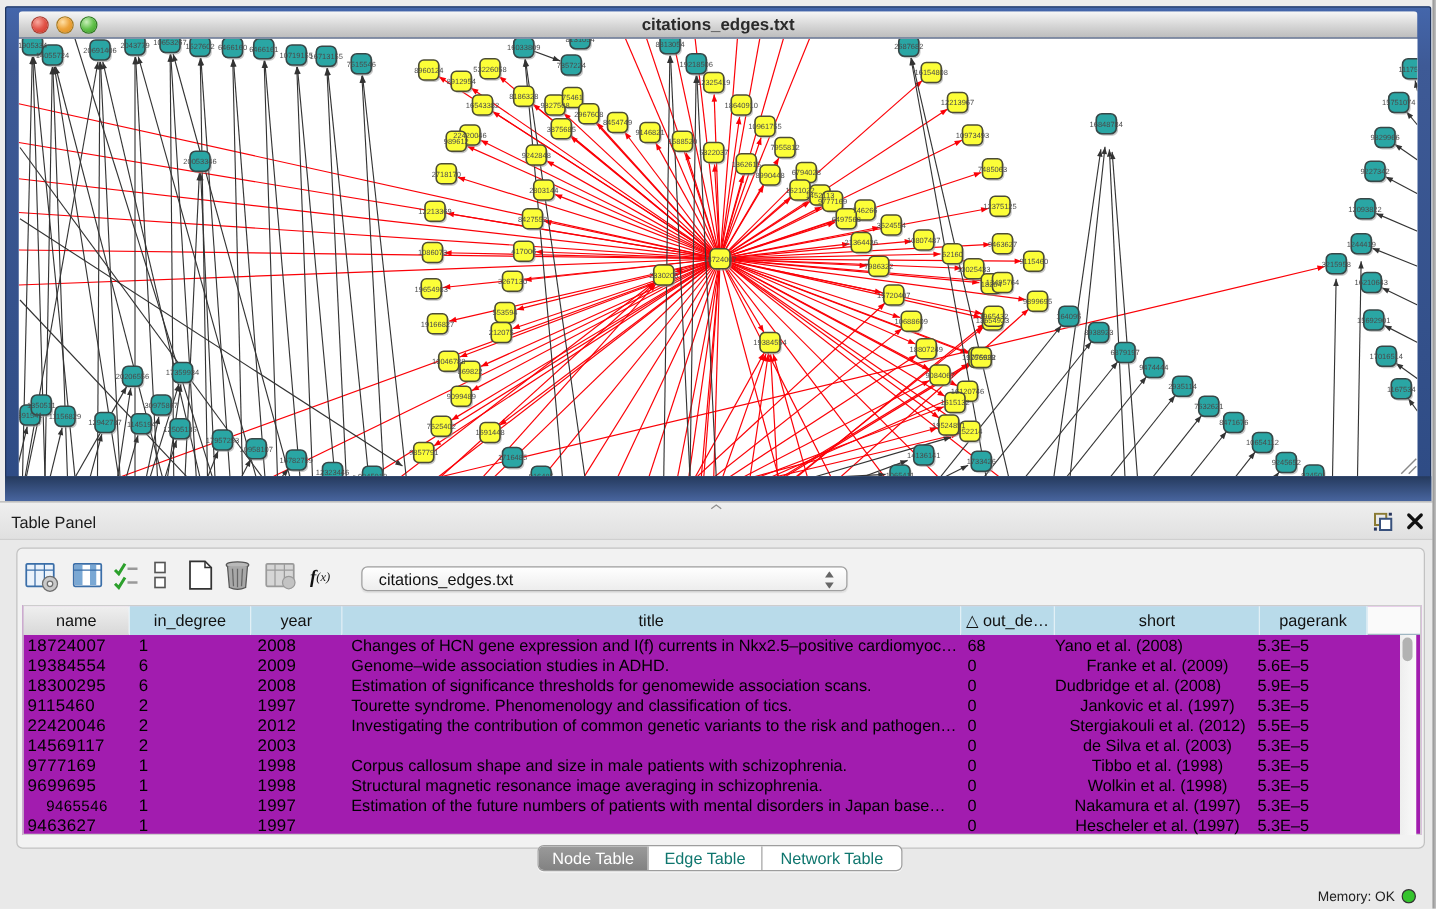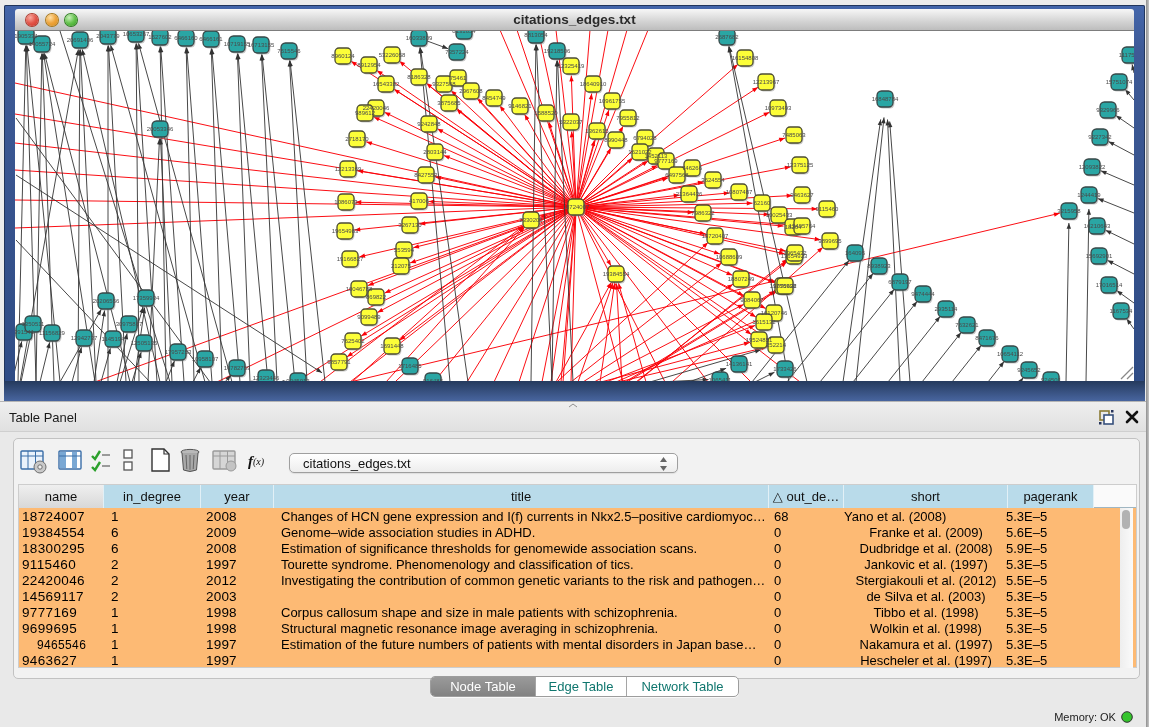--- a/index.html
+++ b/index.html
@@ -4,21 +4,21 @@
 body{width:1149px;height:727px;font-family:"Liberation Sans",sans-serif;background:#ececec;overflow:hidden;position:relative}
 .win{position:absolute;left:4px;top:5px;width:1141px;height:396px;background:linear-gradient(#4466ab,#3e5a96 12%,#33508a 70%,#2e4b84);border-radius:2px 2px 0 0;box-shadow:0 0 0 1px #21355c inset}
 .tbar{position:absolute;left:11px;top:4px;width:1119px;height:22px;background:linear-gradient(#f7f7f7,#d3d3d3 60%,#bdbdbd);border-bottom:1px solid #7d7d7d;border-radius:3px 3px 0 0}
 .tl{position:absolute;top:5px;width:12px;height:12px;border-radius:50%}
 .title{position:absolute;left:0;right:0;top:3px;text-align:center;font-size:13.5px;font-weight:bold;color:#2a2a2a}
 .canvas{position:absolute;left:11px;top:26px;width:1119px;height:350px;background:#fff;overflow:hidden}
 .tp{position:absolute;left:0;top:401px;width:1146px;height:326px;background:#e9e9e9}
 .tph{position:absolute;left:0;top:0;width:100%;height:31px;background:linear-gradient(#efefef,#e0e0e0);border-top:1px solid #b5b5b5;border-bottom:1px solid #cfcfcf}
 .tph .t{position:absolute;left:9px;top:8px;font-size:13px;color:#1a1a1a}
 .panel{position:absolute;left:13px;top:37px;width:1127px;height:241px;background:#f2f2f2;border:1px solid #c2c2c2;border-radius:5px}
-.tbl{position:absolute;left:4px;top:45px;width:1119px;height:184px;background:#fdba74;border:1px solid #cdcdcd}
+.tbl{position:absolute;left:4px;top:45px;width:1119px;height:184px;background:#a21caf;border:1px solid #cdcdcd}
 .thead{position:absolute;left:0;top:0;width:100%;height:23px;background:#fafafa;border-bottom:1px solid #9fb6c2}
 .thead .h{position:absolute;top:0;height:23px;line-height:23px;text-align:center;font-size:13px;color:#111;border-right:1px solid #e2f0f6;background:#b9dbea}
 .trow{position:absolute;left:0;width:100%;height:16px;font-size:13px;color:#000}
 .trow span{position:absolute;top:0;line-height:16px;white-space:nowrap}
 .seg{position:absolute;left:430px;top:275px;height:21px;border:1px solid #9d9d9d;border-radius:5px;background:#fff;display:flex;overflow:hidden;box-shadow:0 1px 0 rgba(255,255,255,.7)}
 .seg div{font-size:13px;line-height:19px;text-align:center;color:#0f766e;border-right:1px solid #a5a5a5}
 .seg .on{background:linear-gradient(#9a9a9a,#828282);color:#fff}
 .mem{position:absolute;right:13px;top:310px;font-size:11px;color:#222}
 .ic{position:absolute;top:9px}
 </style></head><body>
@@ -948,21 +948,21 @@
             <span style="left:755px">0</span>
             <span style="left:825px;width:164px;text-align:center">Franke et al. (2009)</span>
             <span style="left:987px">5.6E–5</span>
 </div>
 <div class="trow" style="top:33px">
 <span style="left:3px;font-size:13.5px;letter-spacing:.35px">18300295</span>
             <span style="left:92px;font-size:13.5px">6</span>
             <span style="left:187px;font-size:13.5px;letter-spacing:.2px">2008</span>
             <span style="left:262px">Estimation of significance thresholds for genomewide association scans.</span>
             <span style="left:755px">0</span>
-            <span style="left:825px;width:164px;text-align:center">Dudbridge et al. (2008)</span>
+            <span style="left:825px;width:164px;text-align:left">Dudbridge et al. (2008)</span>
             <span style="left:987px">5.9E–5</span>
 </div>
 <div class="trow" style="top:49px">
 <span style="left:3px;font-size:13.5px;letter-spacing:.35px">9115460</span>
             <span style="left:92px;font-size:13.5px">2</span>
             <span style="left:187px;font-size:13.5px;letter-spacing:.2px">1997</span>
             <span style="left:262px">Tourette syndrome. Phenomenology and classification of tics.</span>
             <span style="left:755px">0</span>
             <span style="left:825px;width:164px;text-align:center">Jankovic et al. (1997)</span>
             <span style="left:987px">5.3E–5</span>
@@ -1019,21 +1019,21 @@
             <span style="left:825px;width:164px;text-align:center">Hescheler et al. (1997)</span>
             <span style="left:987px">5.3E–5</span>
 </div>
    </div>
    <div style="position:absolute;left:1101px;top:23px;width:13px;height:160px;background:linear-gradient(90deg,#eee,#fafafa)">
     <div style="position:absolute;left:2px;top:2px;width:8px;height:19px;border-radius:4px;background:#b2b2b2"></div>
    </div>
   </div>
  </div>
  <div class="seg">
-      <div class="on" style="width:105px">Node Table</div>
+      <div class="on" style="width:88px">Node Table</div>
       <div style="width:91px">Edge Table</div>
       <div style="width:111px;border-right:none">Network Table</div>
     </div>
  <div class="mem">Memory: OK
   <svg width="12" height="12" viewBox="0 0 12 12" style="vertical-align:-2px;margin-left:2px">
         <circle cx="6" cy="6" r="5.3" fill="#35c42d" stroke="#333"></circle>
       </svg>
  </div>
 </div>
 <div style="position:absolute;right:0;top:0;width:3px;height:727px;background:linear-gradient(90deg,#8f8f8f,#c6c6c6)"></div>

